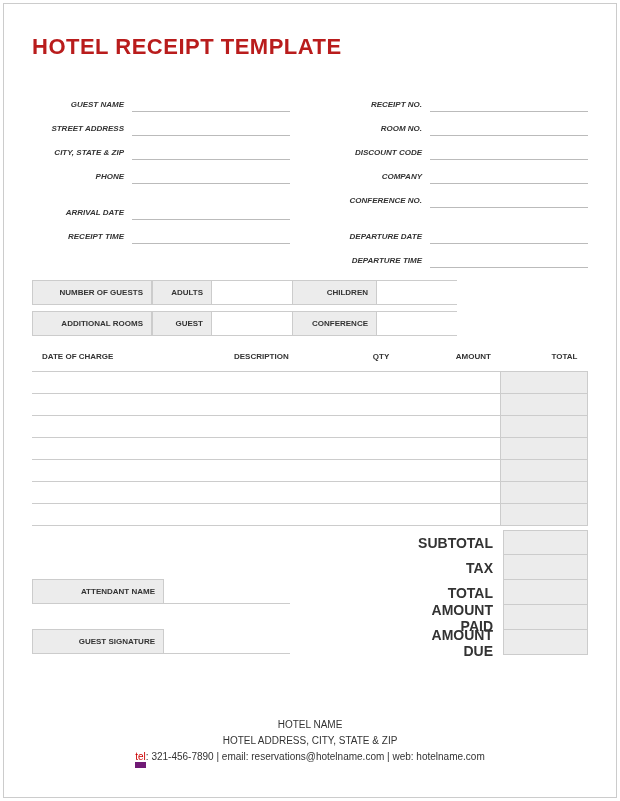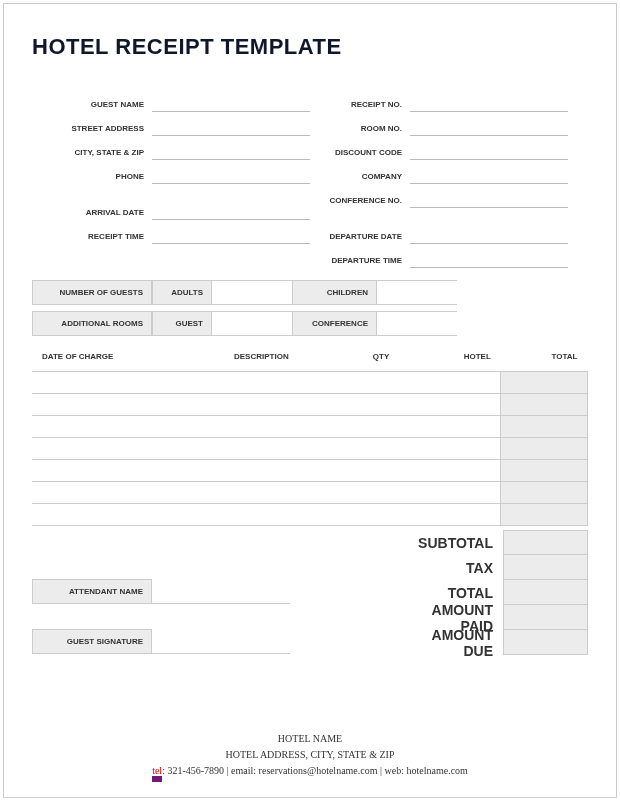--- a/index.html
+++ b/index.html
@@ -16,30 +16,31 @@
     width: 614px;
     height: 795px;
     margin: 3px;
     border: 1px solid #ccc;
     padding: 30px 28px 20px 28px;
     position: relative;
   }
   .title {
     font-size: 22px;
     font-weight: bold;
-    color: #0f172a;
+    color: #b91c1c;
     letter-spacing: 0.5px;
     margin-bottom: 28px;
   }
 
   
   .info-grid {
     display: flex;
-    justify-content: center;
+    justify-content: space-between;
     margin-bottom: 12px;
+    font-style: italic;
   }
   .info-col { width: 258px; }
   .info-row {
     display: flex;
     align-items: flex-end;
     height: 24px;
   }
   .info-label {
     width: 100px;
     font-size: 8px;
@@ -136,45 +137,44 @@
   .sig-block {
     position: absolute;
     left: 28px;
   }
   .sig-row {
     display: flex;
     height: 25px;
     width: 258px;
   }
   .sig-label {
-    width: 120px;
+    width: 132px;
     background: #ececec;
     border: 1px solid #ccc;
     font-size: 8px;
     font-weight: bold;
     display: flex;
     align-items: center;
     justify-content: flex-end;
     padding-right: 8px;
   }
   .sig-value {
     flex: 1;
     border-bottom: 1px solid #ccc;
   }
 
   
   .footer {
     position: absolute;
-    bottom: 18px;
+    bottom: 32px;
     left: 0;
     right: 0;
     text-align: center;
     font-size: 10px;
     line-height: 1.6;
-    font-family: Liberation Serif, serif;
   }
   .footer .tel-label { color: #c00; border-bottom: 6px solid #701a75; }
 </style>
 </head>
 <body>
 
 <div class="page">
 
   <div class="title">HOTEL RECEIPT TEMPLATE</div>
 
@@ -257,21 +257,21 @@
       <div class="grey-cell-value w85"></div>
     </div>
   </div>
 
   <table class="charges">
     <thead>
       <tr>
         <th class="col-date left">DATE OF CHARGE</th>
         <th class="col-desc">DESCRIPTION</th>
         <th class="col-qty">QTY</th>
-        <th class="col-amt right">HOTEL</th>
+        <th class="col-amt right">AMOUNT</th>
         <th class="col-total right">TOTAL</th>
       </tr>
     </thead>
     <tbody>
       <tr>
           <td></td>
           <td></td>
           <td></td>
           <td></td>
           <td class="total-col"></td>

